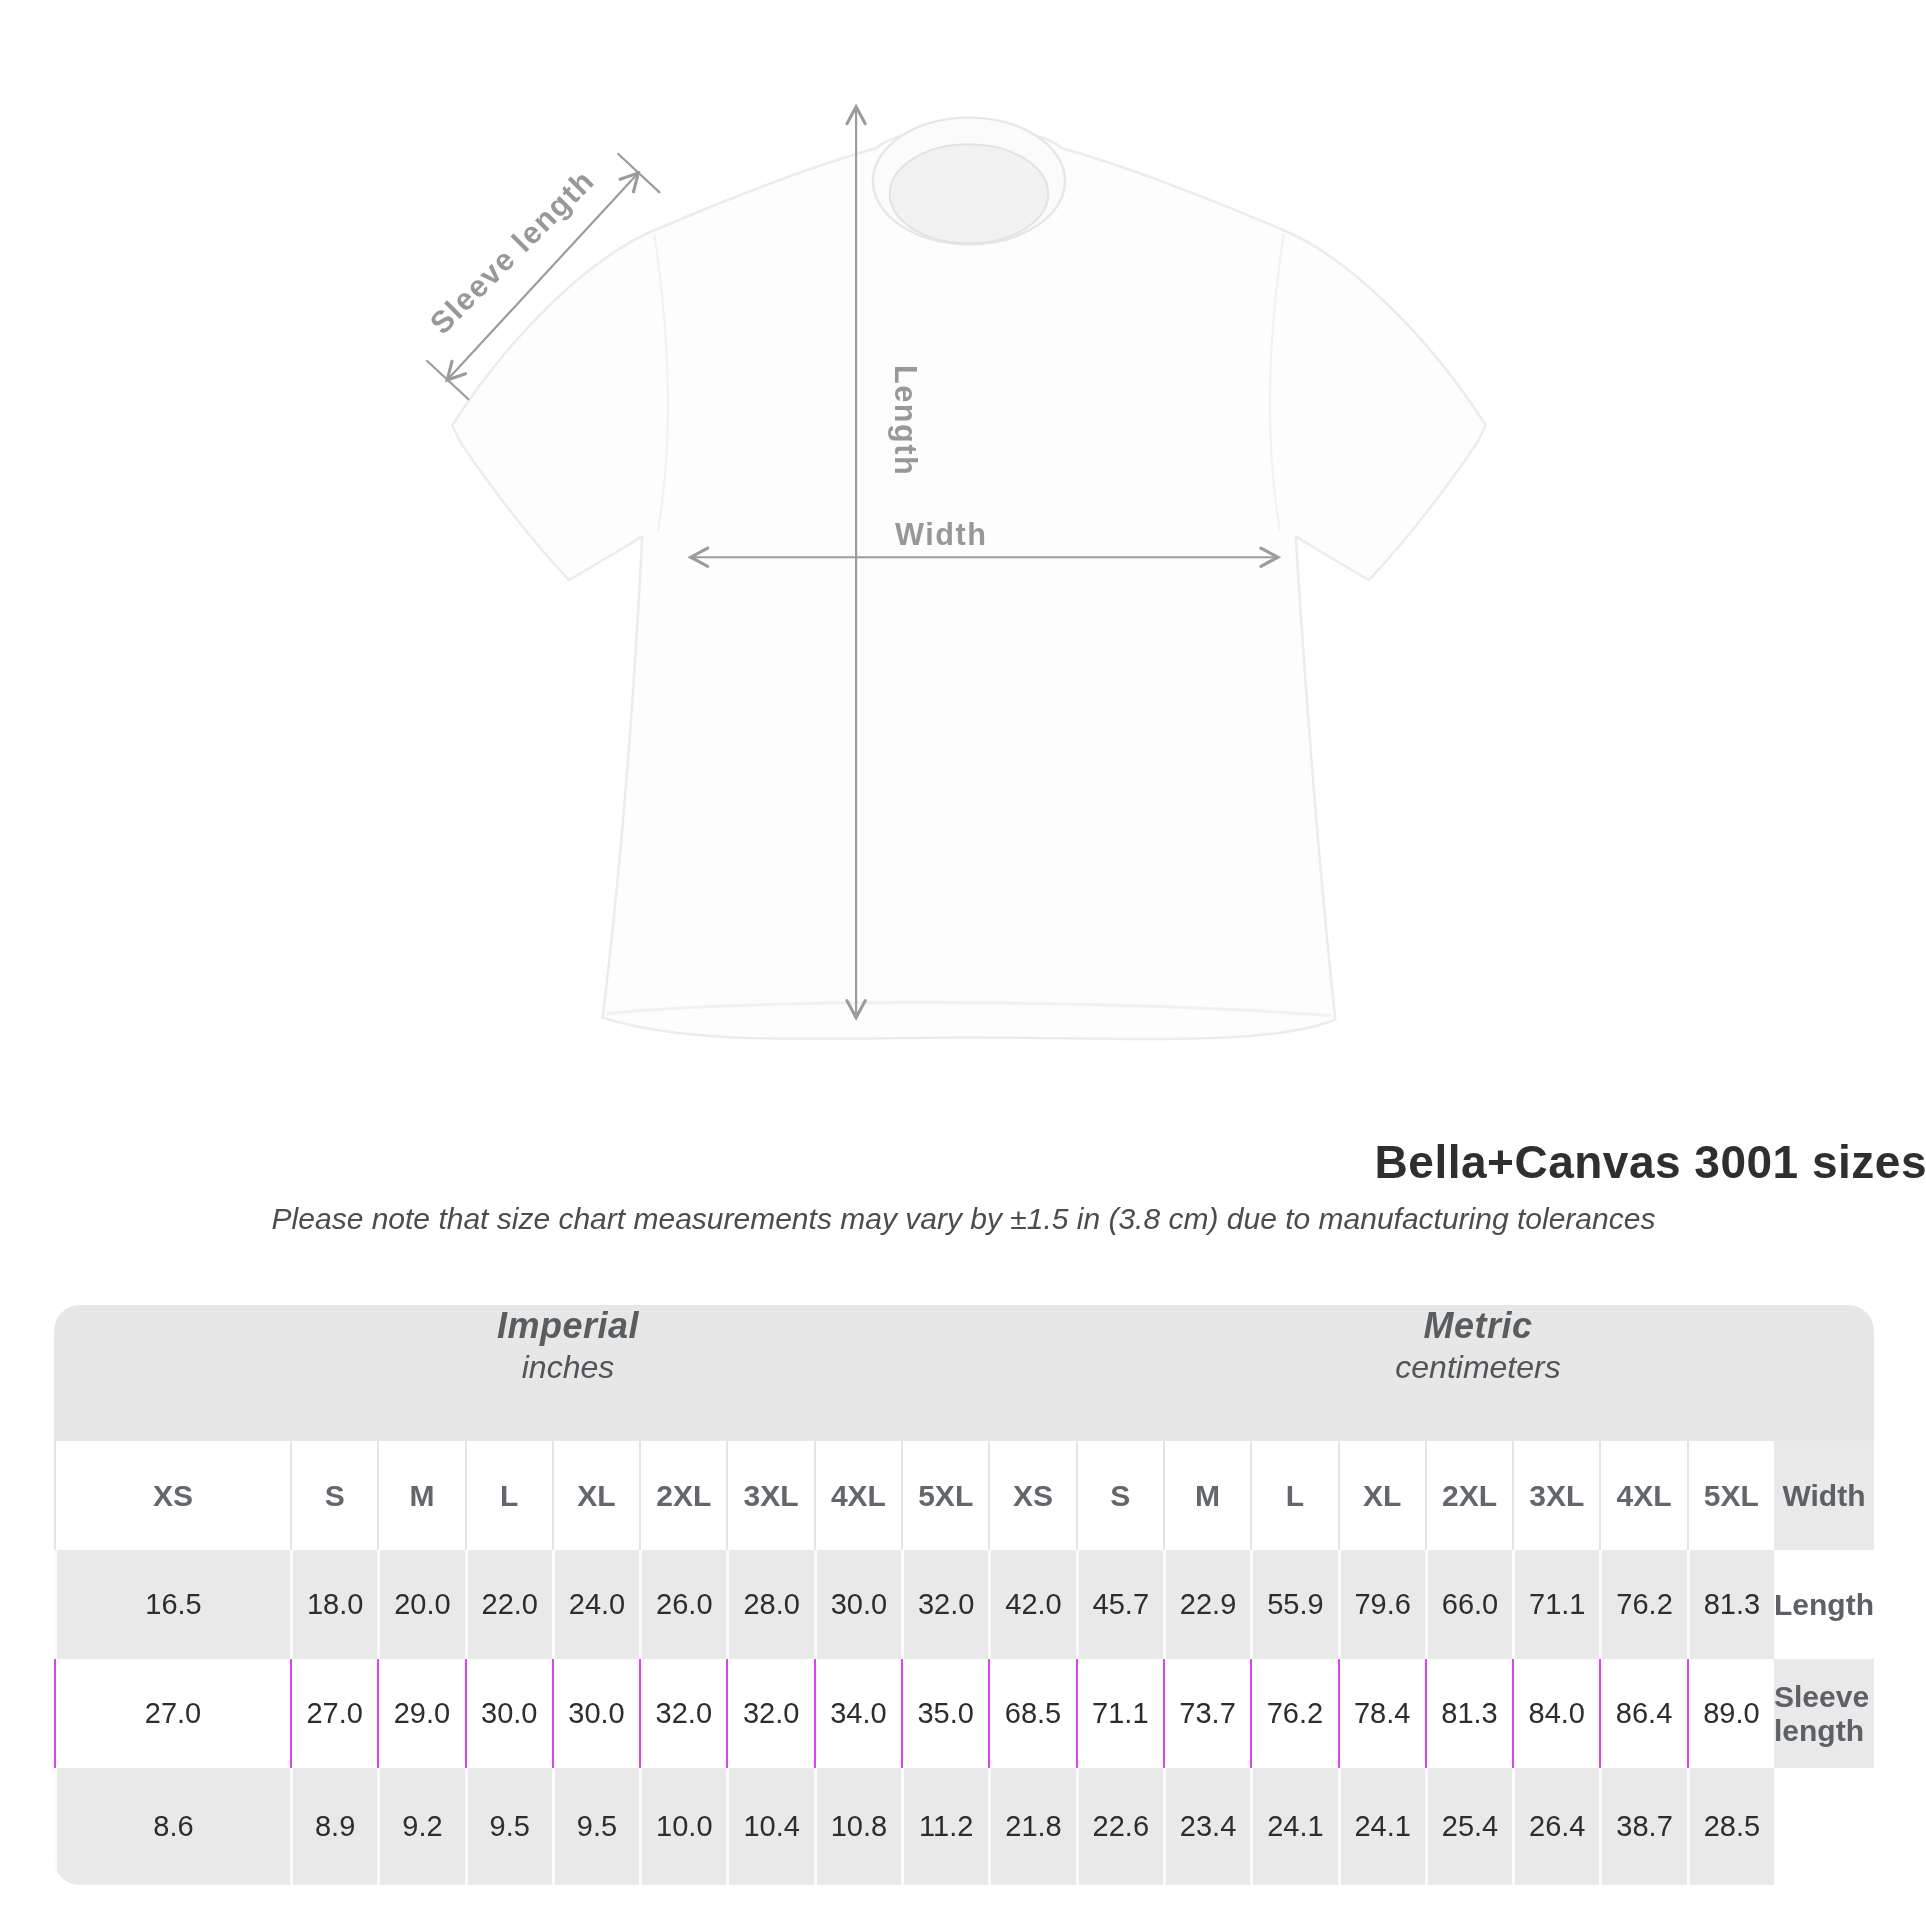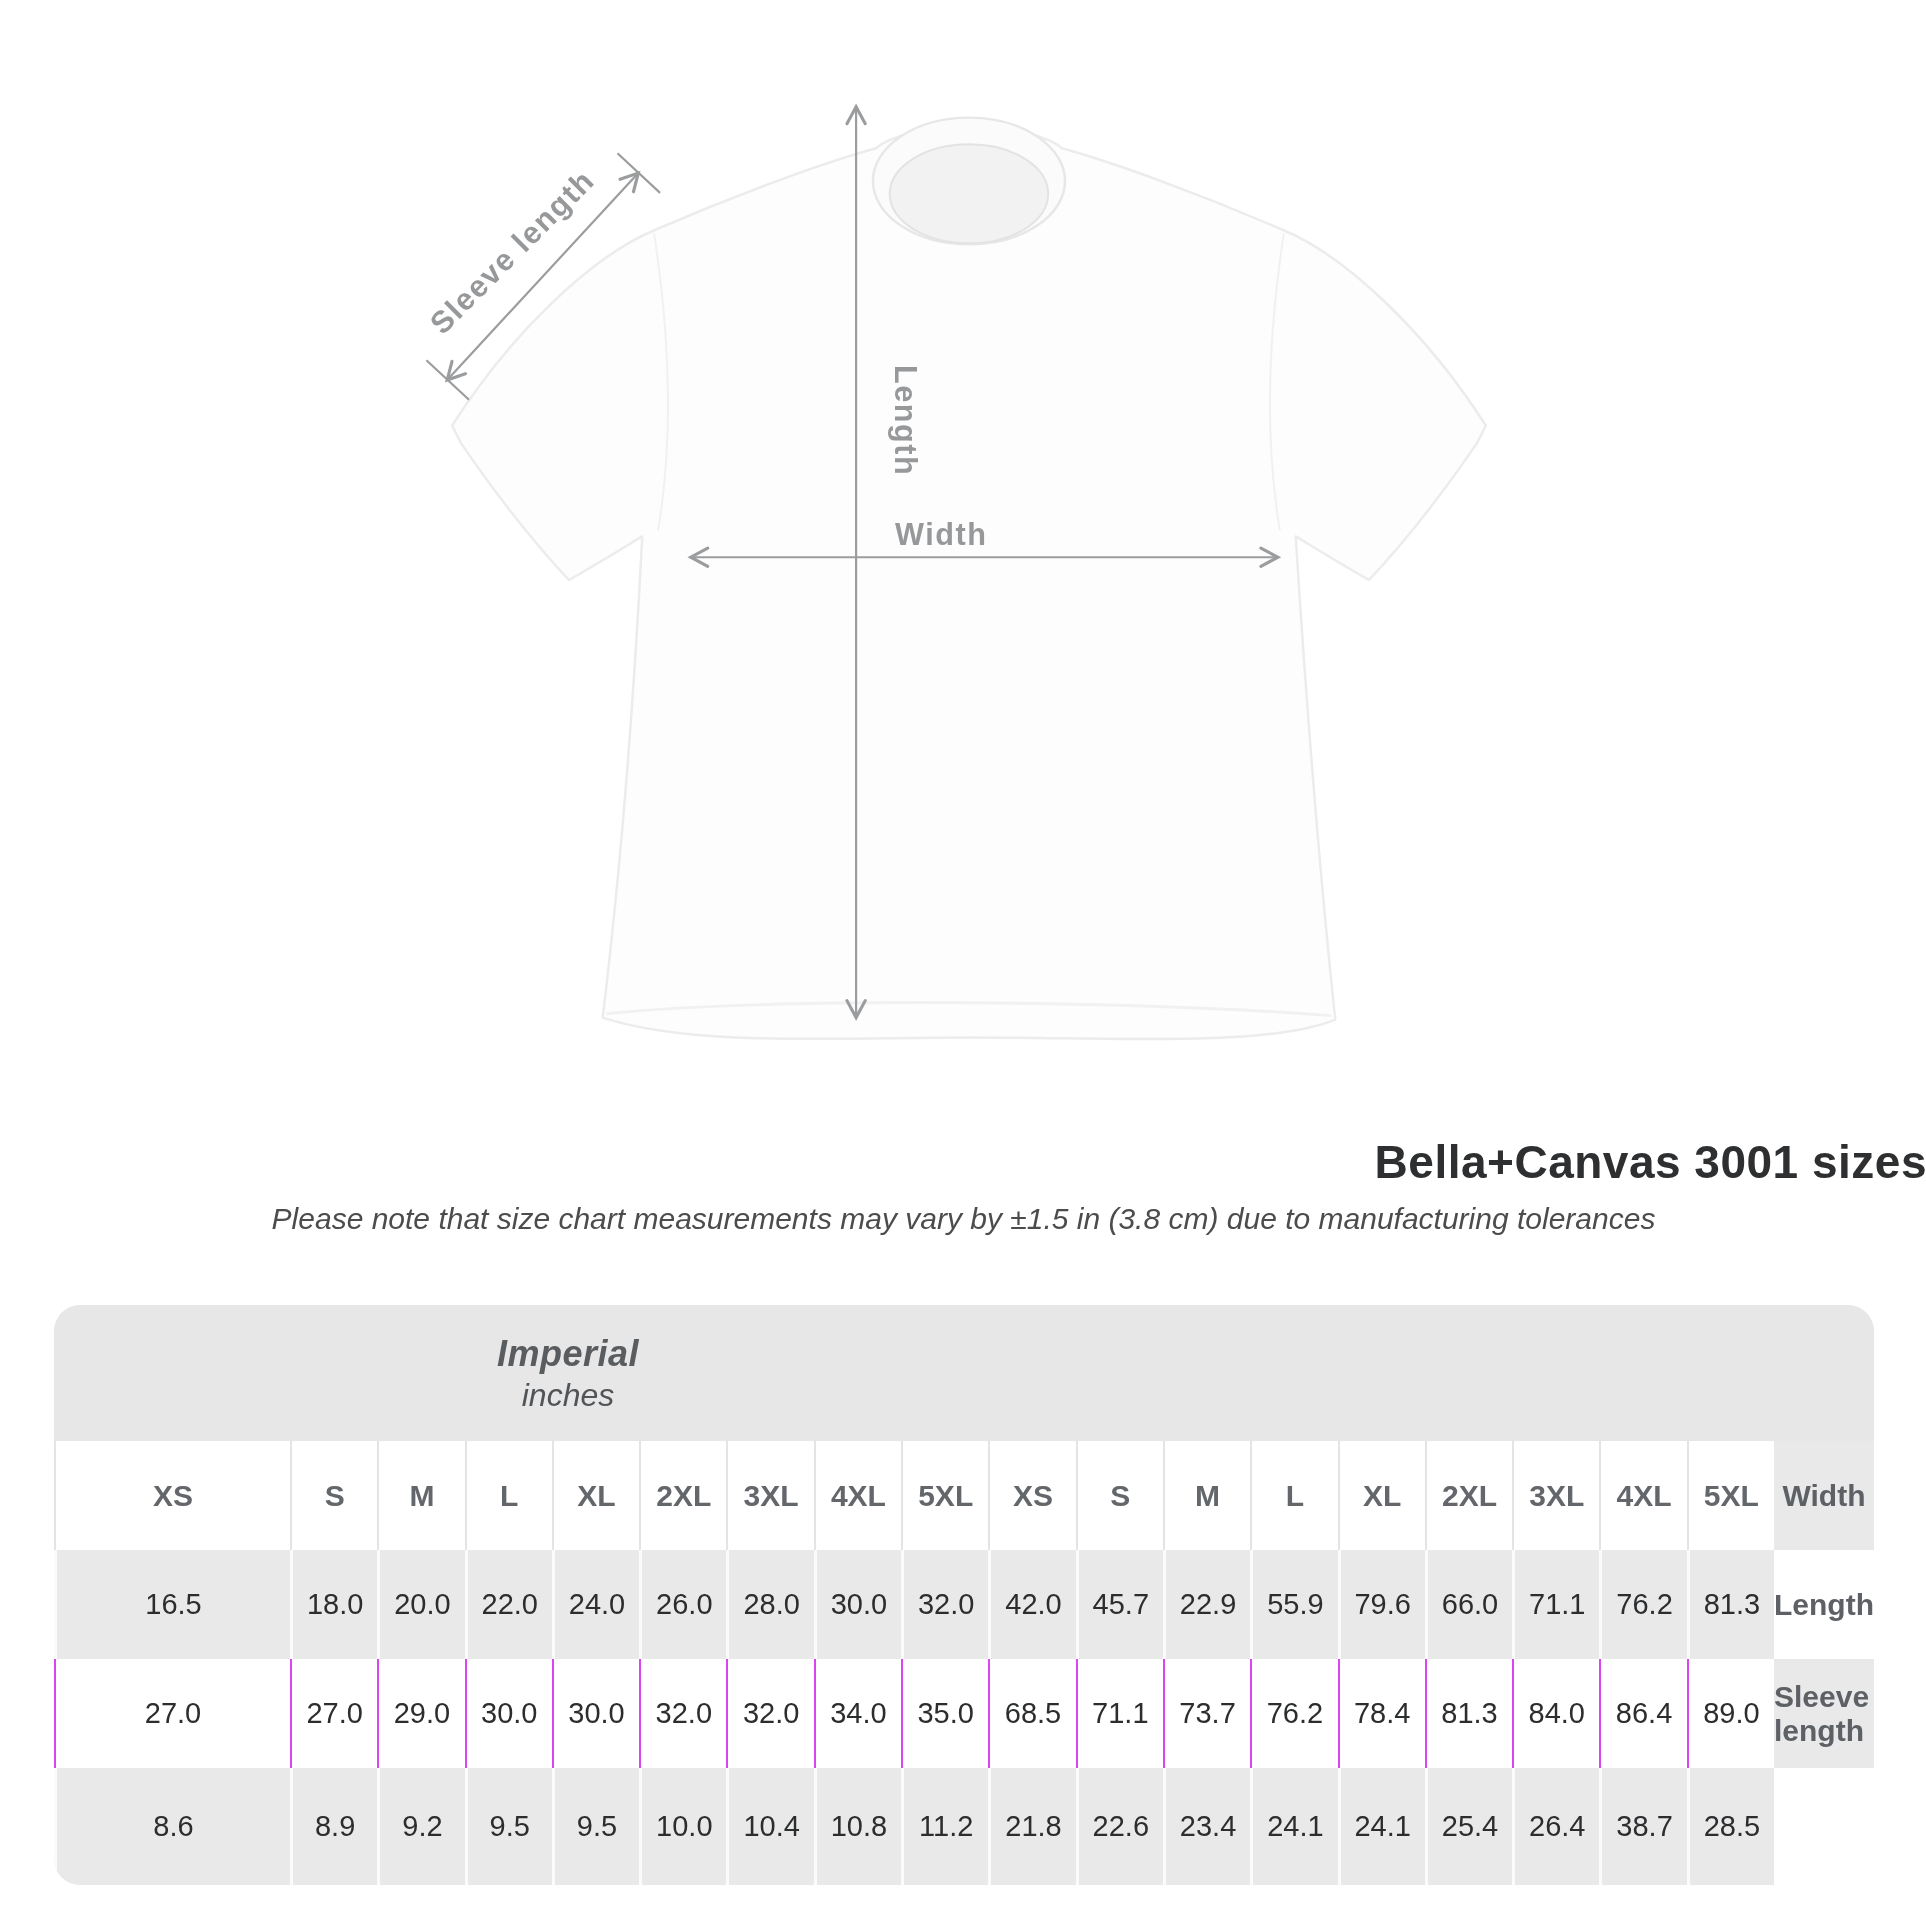--- a/index.html
+++ b/index.html
@@ -18,21 +18,21 @@
     font-size:30px;font-style:italic;color:#4c4c4c;
   }
   .size-table{
     position:absolute;left:54px;top:1305px;width:1820px;
     border-radius:26px;overflow:hidden;
   }
   .band{
     display:grid;grid-template-columns:236px repeat(18,1fr);
     height:136px;background:#e7e7e8;
   }
-  .band-cell{display:flex;flex-direction:column;align-items:center;justify-content:center;}
+  .band-cell{display:flex;flex-direction:column;align-items:center;}
   .band-imperial{grid-column:1 / 11;}
   .band-metric{grid-column:11 / 20;}
   .band-title{font-size:36px;font-weight:bold;font-style:italic;color:#595d60;letter-spacing:0.5px;}
   .band-sub{font-size:32px;font-style:italic;color:#515558;margin-top:2px;}
   .grid{
     display:grid;grid-template-columns:236px repeat(18,1fr);
     grid-template-rows:109px 109px 109px 117px;
   }
   .cell{display:flex;align-items:center;justify-content:center;font-size:29px;color:#2c2d2e;}
   .head{font-weight:bold;color:#63676b;font-size:30px;background:#fff;border-left:2px solid #e4e4e4;}
@@ -93,20 +93,24 @@
   </svg>
 
   <h1 class="page-title">Bella+Canvas 3001 sizes</h1>
   <p class="page-subtitle">Please note that size chart measurements may vary by ±1.5 in (3.8 cm) due to manufacturing tolerances</p>
 
   <div class="size-table">
     <div class="band">
       <div class="band-cell band-imperial">
         <div class="band-title">Imperial</div>
         <div class="band-sub">inches</div>
+      </div>
+      <div class="band-cell band-metric">
+        <div class="band-title">Metric</div>
+        <div class="band-sub">centimeters</div>
       </div>
     </div>
     <div class="grid" id="grid">
         <div class="cell head">XS</div>
         <div class="cell head">S</div>
         <div class="cell head">M</div>
         <div class="cell head">L</div>
         <div class="cell head">XL</div>
         <div class="cell head">2XL</div>
         <div class="cell head">3XL</div>

